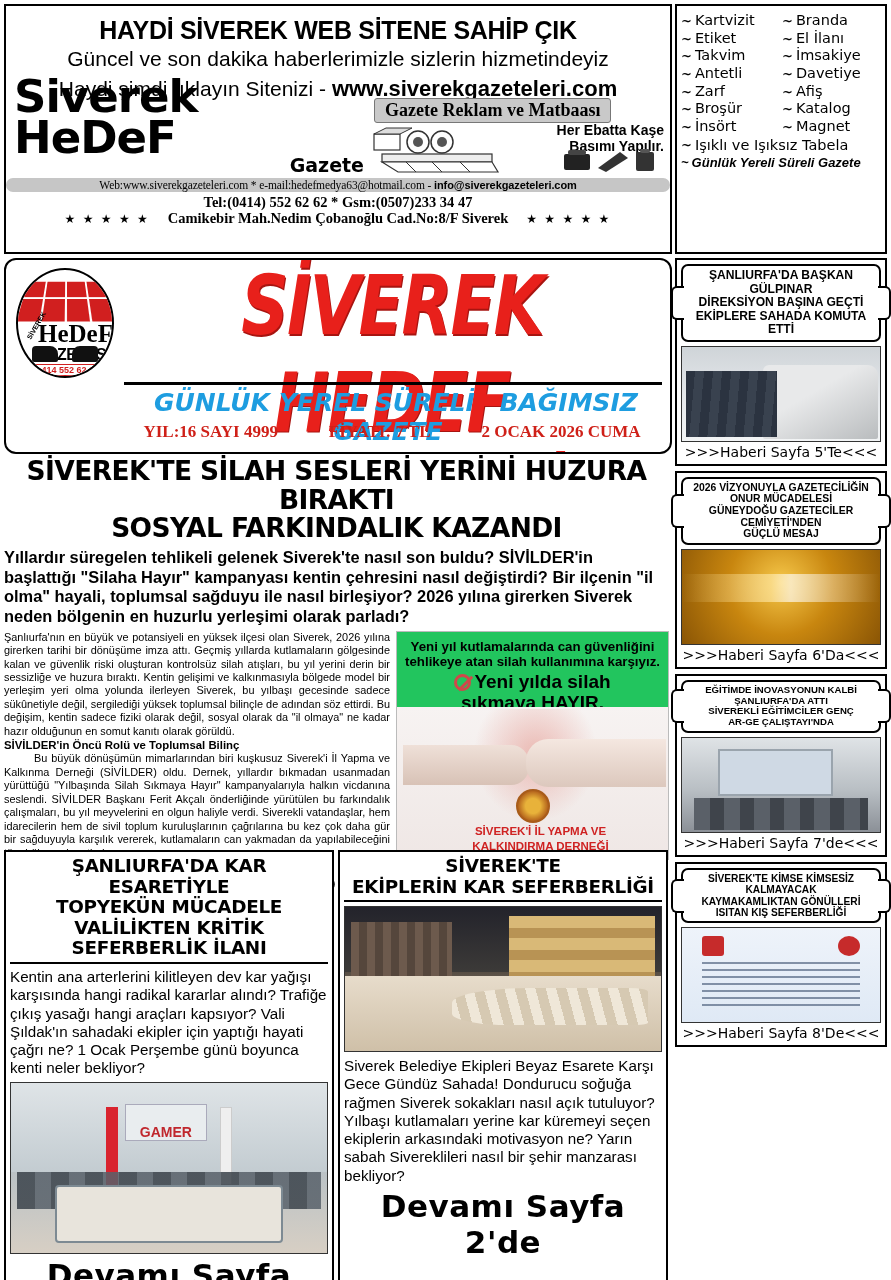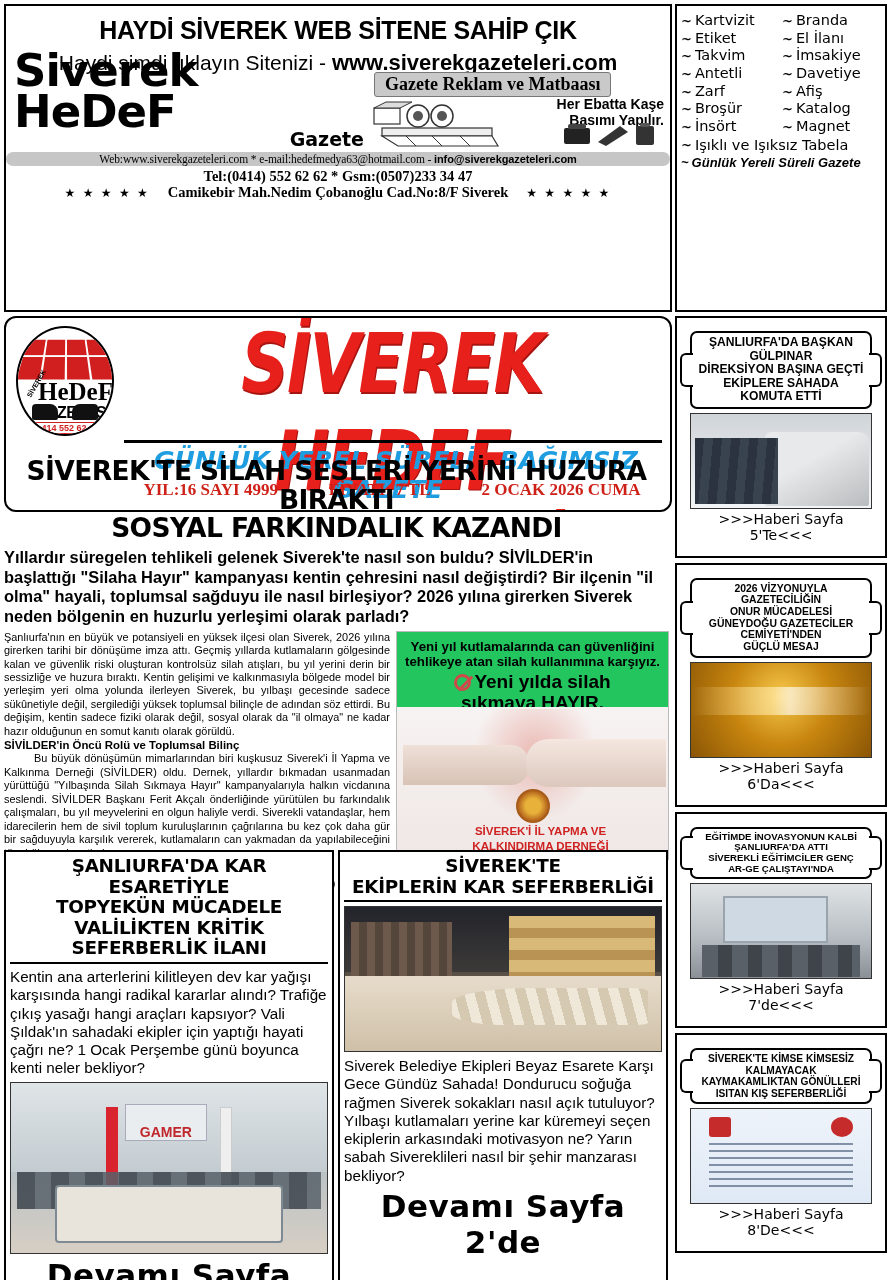--- a/index.html
+++ b/index.html
@@ -6,21 +6,21 @@
   body {
     width: 891px; height: 1280px;
     background: #ffffff;
     font-family: "Liberation Sans", sans-serif;
     overflow: hidden;
     position: relative;
   }
   .page { width: 891px; height: 1280px; padding: 4px; position: relative; }
 
   
-  .topbar { display: flex; height: 308px; }
+  .topbar { display: flex; height: 250px; }
   .topbar-left {
     width: 668px; border: 2px solid #000; margin-right: 3px;
     display: flex; flex-direction: column; position: relative; background:#fff;
   }
   .ad-line1 {
     text-align: center; font-weight: bold; font-size: 25px; letter-spacing: -0.3px;
     margin-top: 10px; font-family: "Liberation Sans", sans-serif;
   }
   .ad-line2 { text-align:center; font-size: 21px; margin-top: 2px; }
   .ad-line3 { text-align:center; font-size: 21px; margin-top: 5px; }
@@ -109,21 +109,21 @@
   }
   .mast-sub span { margin: 0 8px; }
   .mast-info {
     position:absolute; left: 112px; top: 162px; width: 548px; display:flex;
     justify-content: space-around; color: #cf2018; font-weight: 800; font-size: 17px;
     font-family: "Liberation Serif", serif;
   }
 
   
   .sidebar { flex:1; display:flex; flex-direction: column; gap: 5px; }
-  .sbox { border: 2px solid #000; background:#fff; padding: 13px; position:relative; }
+  .sbox { border: 2px solid #000; background:#fff; padding: 4px; position:relative; }
   .sbox-hdr {
     border: 2px solid #000; border-radius: 7px; text-align:center; padding: 3px 4px;
     font-weight: 800; line-height: 1.12; position:relative; background:#fff;
   }
   .sbox-hdr:before, .sbox-hdr:after {
     content:""; position:absolute; top: 50%; transform: translateY(-50%);
     width: 11px; height: 30px; border: 2px solid #000; background:#fff;
   }
   .sbox-hdr:before { left: -12px; border-right: none; border-radius: 6px 0 0 6px;}
   .sbox-hdr:after { right: -12px; border-left: none; border-radius: 0 6px 6px 0;}
@@ -230,20 +230,21 @@
     background: repeating-linear-gradient(75deg,#efe7d8 0 10px,#d6c9b2 10px 20px); border-radius: 40% 10% 6% 30%;}
 </style>
 </head>
 <body>
 
 <div class="page">
 
   <div class="topbar">
     <div class="topbar-left">
       <div class="ad-line1">HAYDİ SİVEREK WEB SİTENE SAHİP ÇIK</div>
+      <div class="ad-line2">Güncel ve son dakika haberlerimizle sizlerin hizmetindeyiz</div>
       <div class="ad-line3">
         <span>Haydi şimdi tıklayın Sitenizi - </span><b>www.siverekgazeteleri.com</b>
       </div>
 
       <div class="brandrow">
         <div class="brand-left">
           <div class="brandname">Siverek HeDeF</div>
           <div class="brandsub">Gazete</div>
         </div>
         <div class="press-block">

